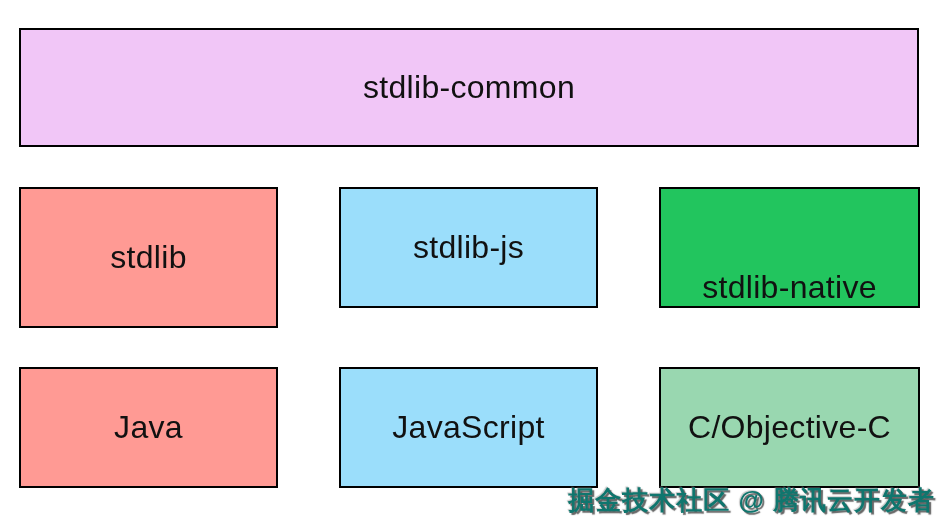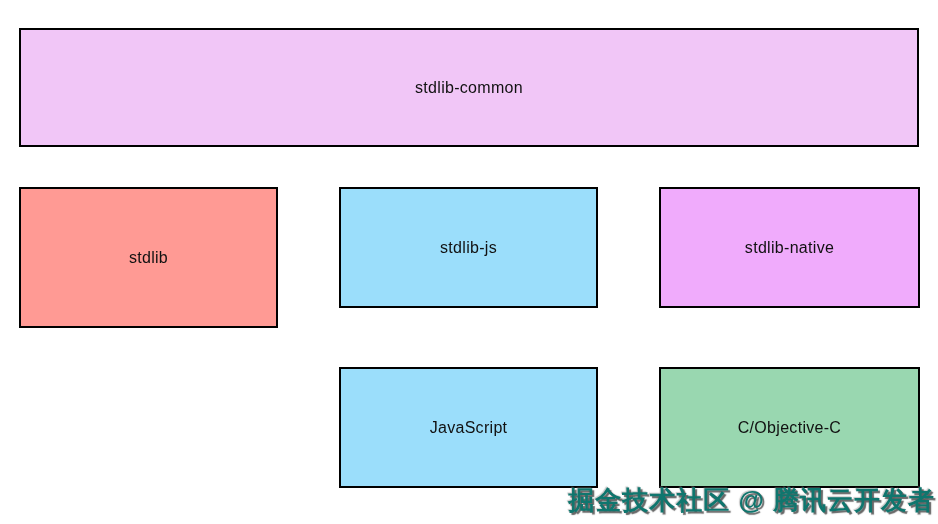--- a/index.html
+++ b/index.html
@@ -17,21 +17,21 @@
   }
   .box {
     position: absolute;
     box-sizing: border-box;
     border: 2px solid #000000;
     display: flex;
     align-items: center;
     justify-content: center;
   }
   .box-label {
-    font-size: 16px;
+    font-size: 32px;
     color: #111111;
     letter-spacing: 0.3px;
   }
   
   .box-top    { left: 19px;  top: 28px;  width: 900px; height: 119px; }
   
   .box-r2c1   { left: 19px;  top: 187px; width: 259px; height: 141px; }
   .box-r2c2   { left: 339px; top: 187px; width: 259px; height: 121px; }
   .box-r2c3   { left: 659px; top: 187px; width: 261px; height: 121px; }
   
@@ -63,24 +63,27 @@
   </div>
 
   <div class="box box-r2c1" style="background: rgb(255, 154, 148);">
     <span class="box-label">stdlib</span>
   </div>
 
   <div class="box box-r2c2" style="background: rgb(155, 222, 251); justify-content: center;">
     <span class="box-label">stdlib-js</span>
   </div>
 
-  <div class="box box-r2c3" style="background: #f0abfc;">
+  <div class="box box-r2c3" style="background: #22c55e; align-items: flex-end;">
     <span class="box-label">stdlib-native</span>
   </div>
 
+  <div class="box box-r3c1" style="background: rgb(255, 154, 148);">
+    <span class="box-label">Java</span>
+  </div>
 
   <div class="box box-r3c3" style="background: rgb(153, 215, 176);">
     <span class="box-label">C/Objective-C</span>
   </div>
 
   <div class="box box-r3c2" style="background: rgb(155, 222, 251);">
     <span class="box-label">JavaScript</span>
   </div>
 
   <div class="watermark">掘金技术社区 @ 腾讯云开发者</div>

